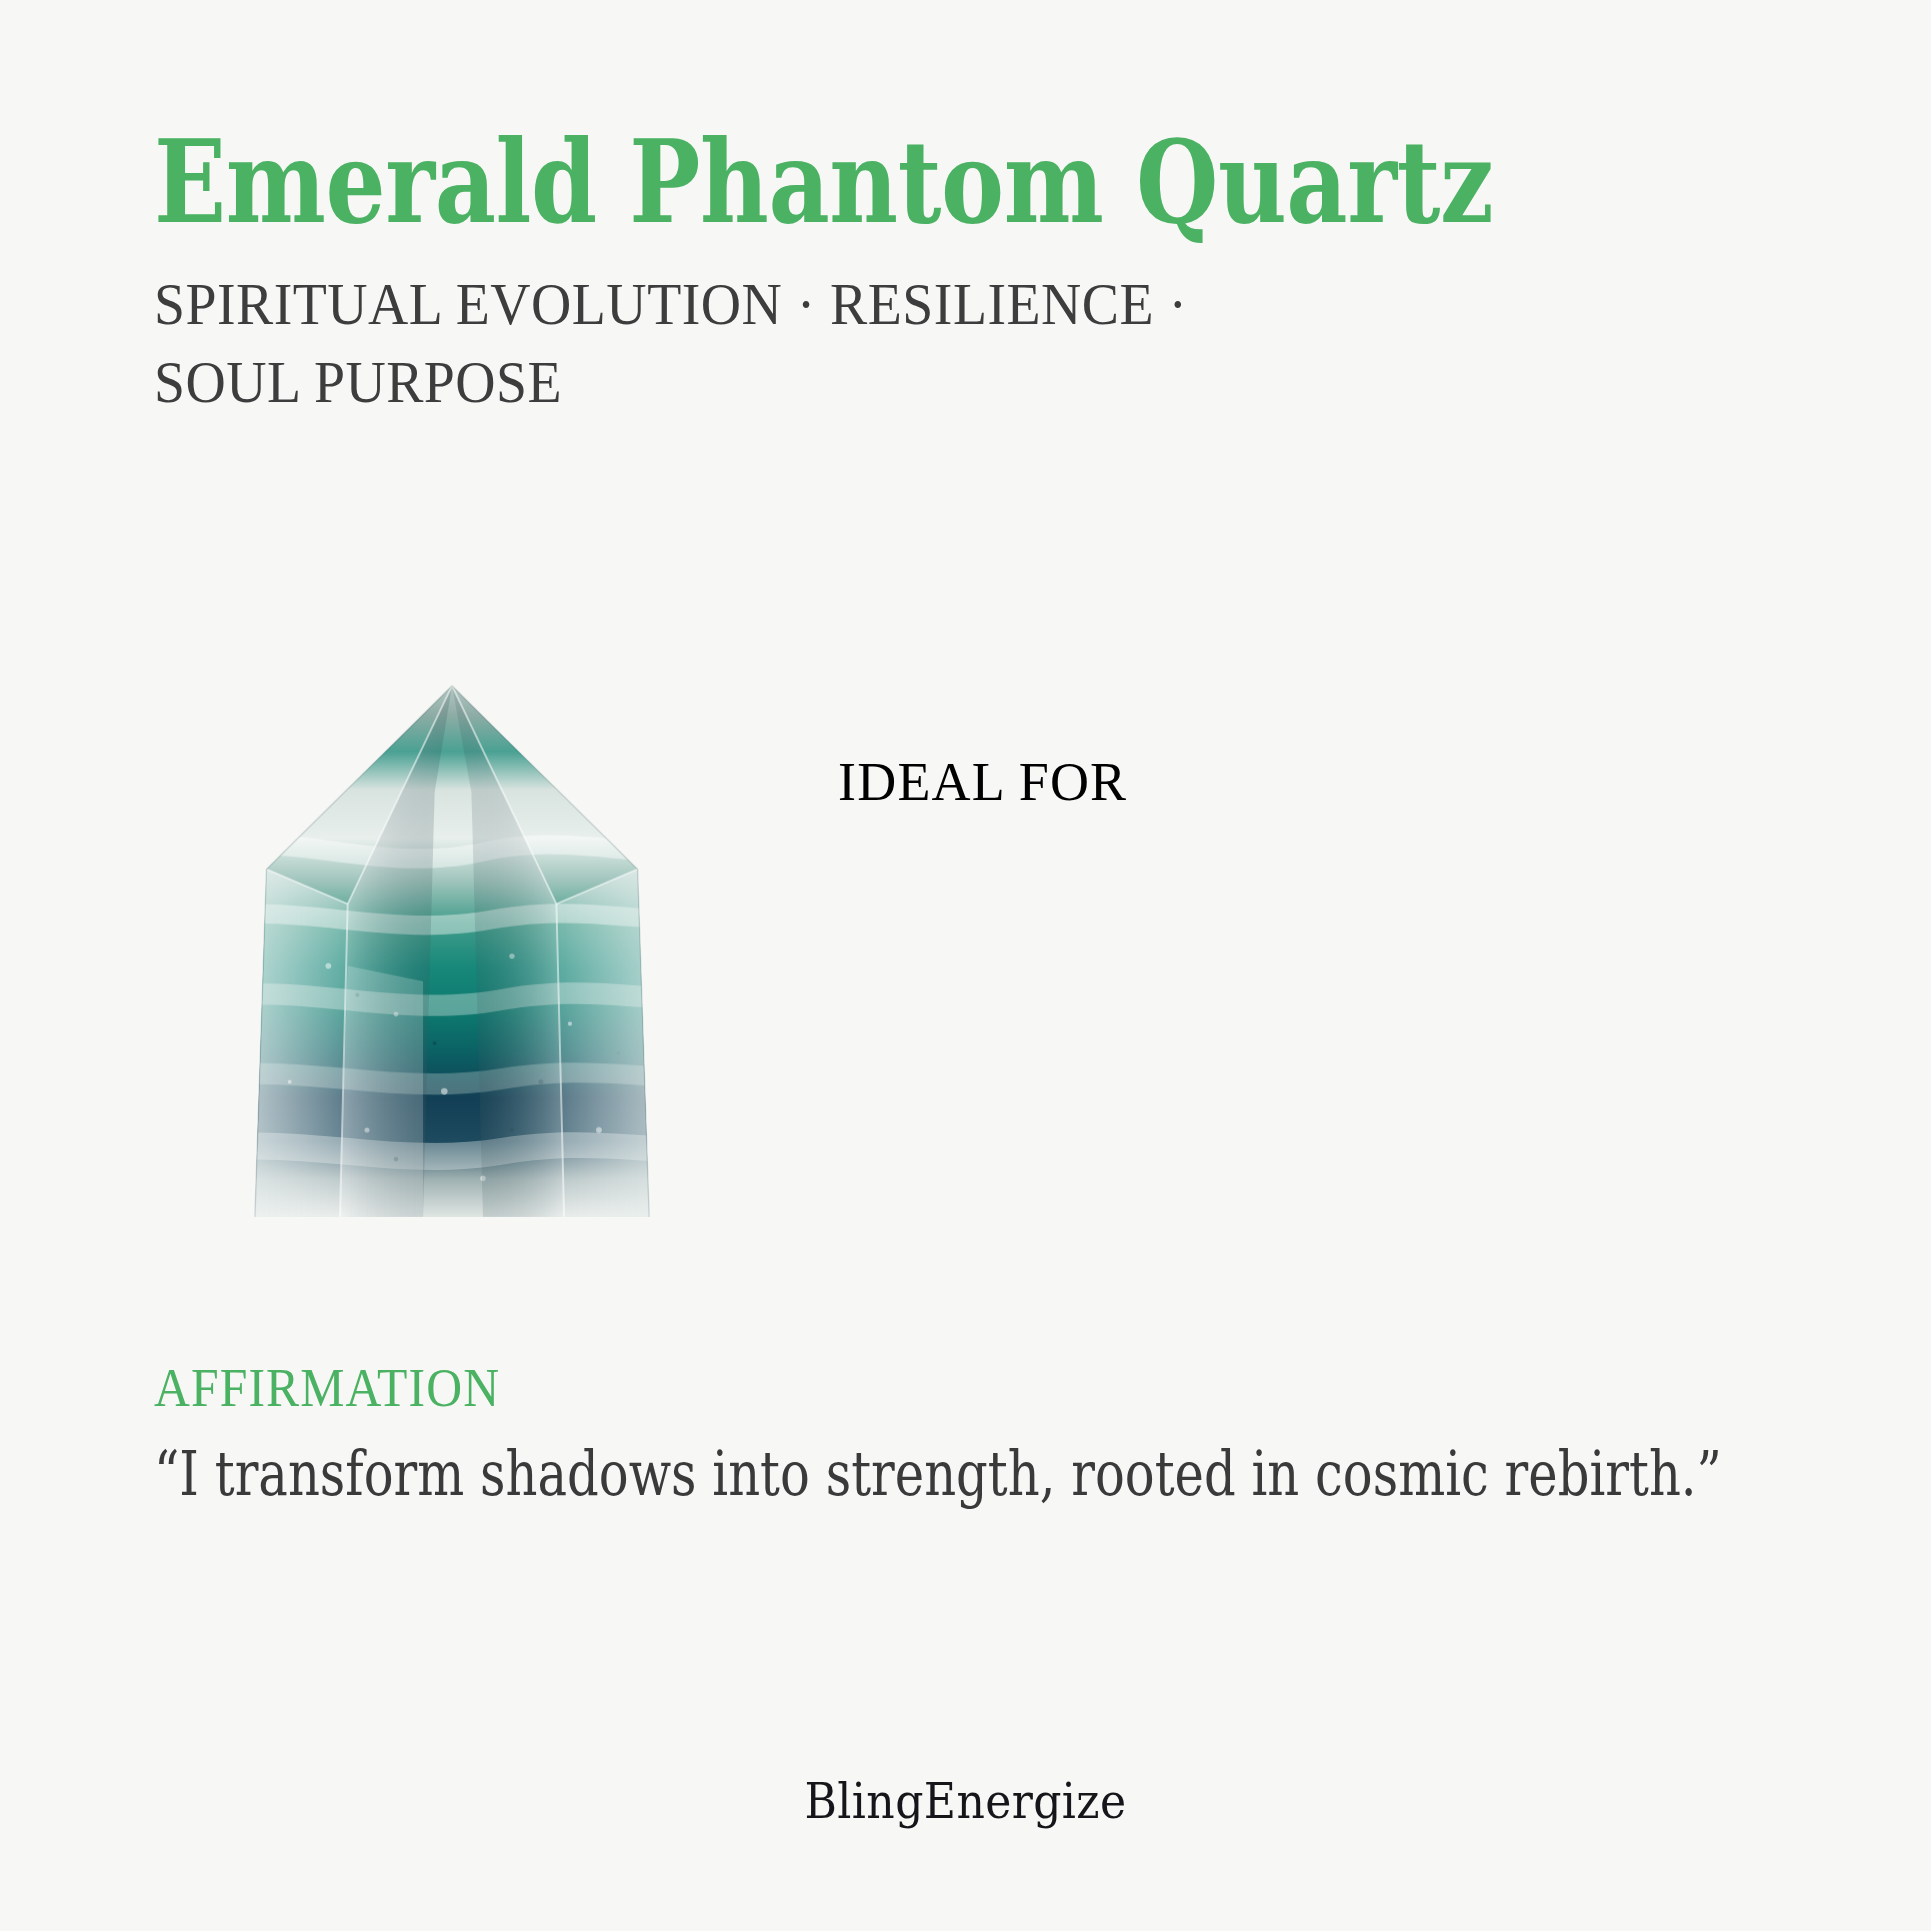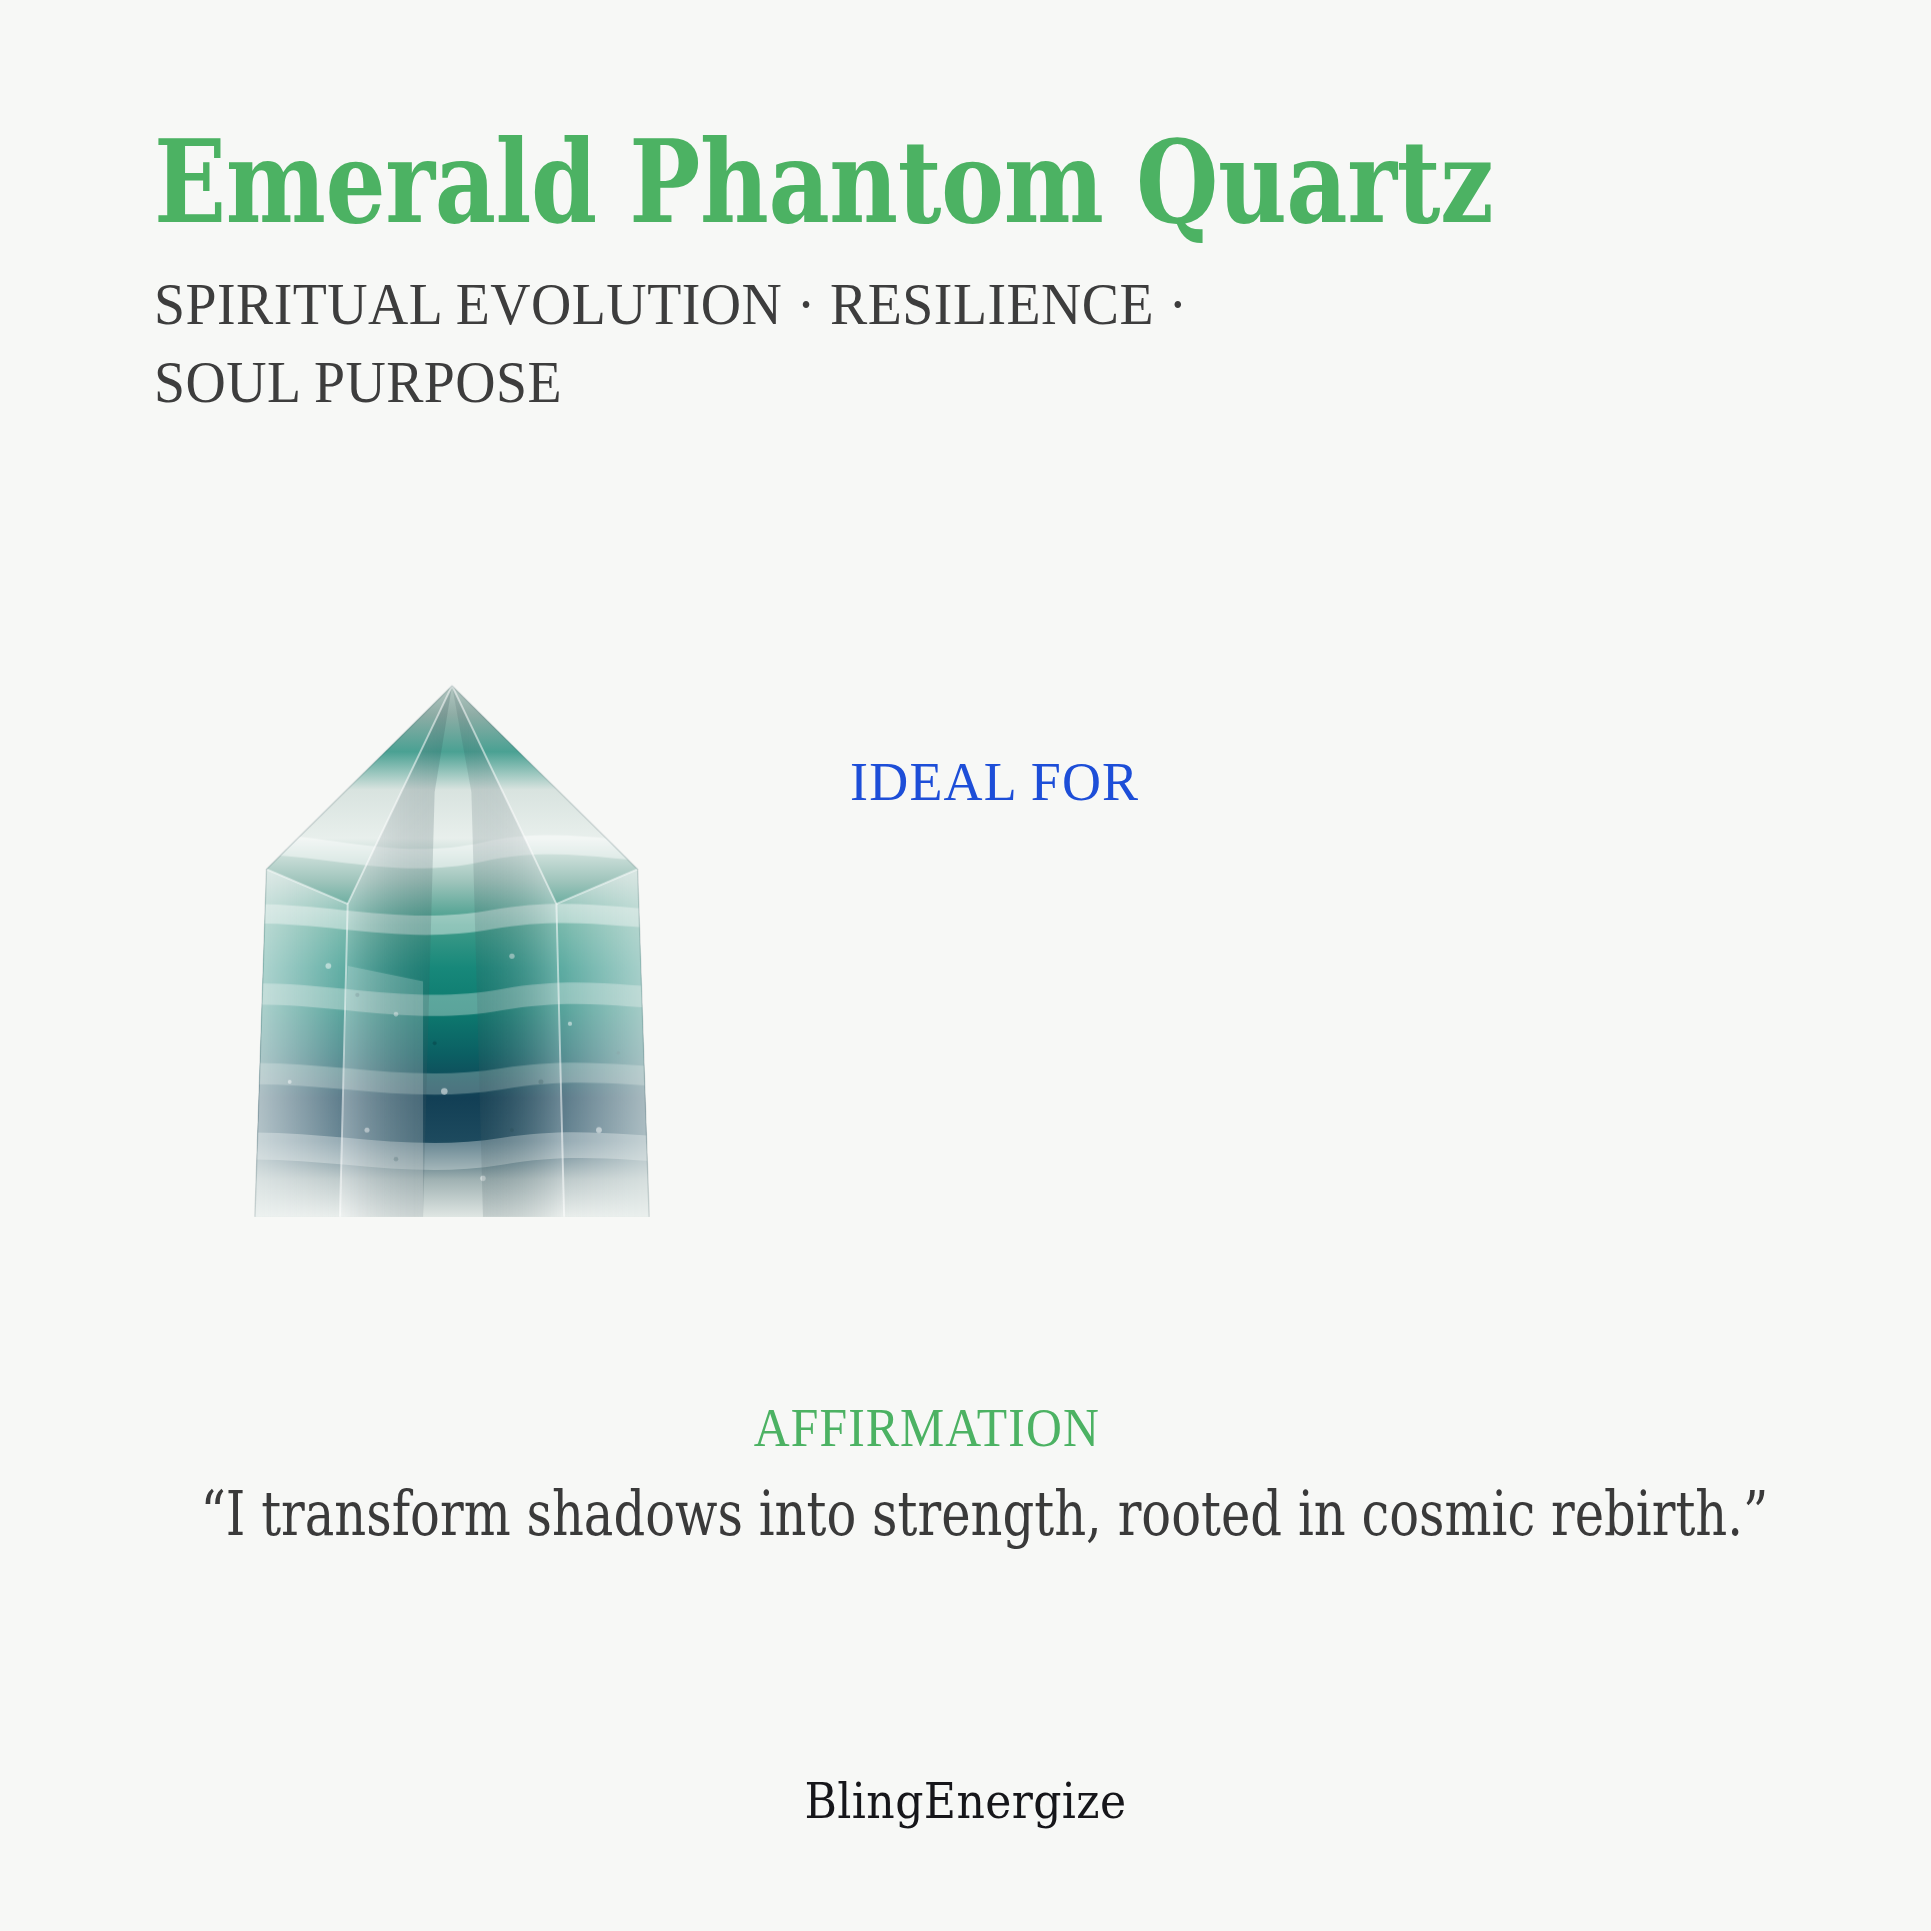--- a/index.html
+++ b/index.html
@@ -69,44 +69,43 @@
   .ideal-block {
     position: absolute;
     left: 838px;
     top: 755px;
     width: 956px;
   }
   .section-label {
     font-family: "Liberation Serif", serif;
     font-size: 54px;
     letter-spacing: 1.2px;
-    color: #1d4ed8;
-    margin: 0 0 37px 12px;
+    color: #000000;
+    margin: 0 0 37px 0;
     line-height: 1;
   }
   .ideal-body {
     font-family: "Liberation Serif", serif;
     font-size: 58px;
     line-height: 1.62;
     color: #3a3a3a;
     margin: 0;
     max-width: 937px;
   }
   .sep {
     font-weight: 700;
     padding: 0 3.9px;
   }
 
   
   .affirm-block {
     position: absolute;
     left: 154px;
-    top: 1401px;
+    top: 1361px;
     width: 1680px;
-    text-align: center;
   }
   .affirm-label {
     font-family: "Liberation Serif", serif;
     font-size: 54px;
     letter-spacing: 1.2px;
     color: #4cb263;
     margin: 0 0 17.4px 0;
     line-height: 1;
     transform: scaleX(0.92);
     transform-origin: left top;

